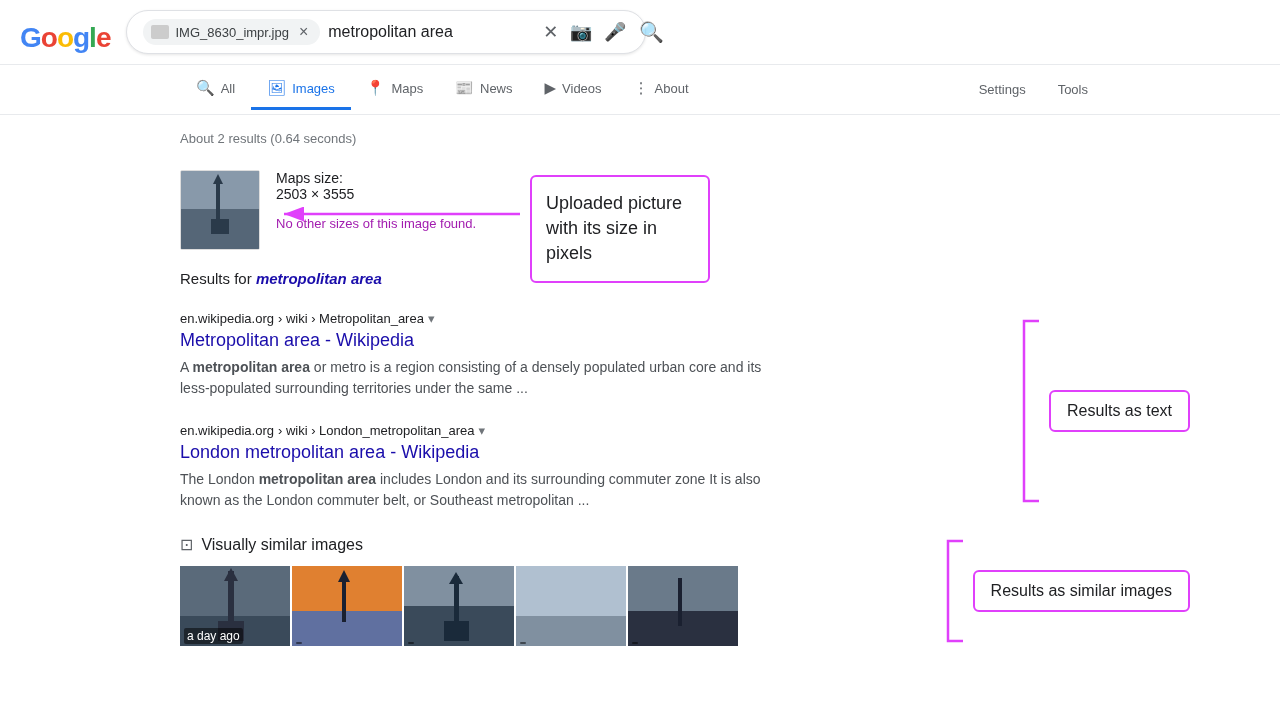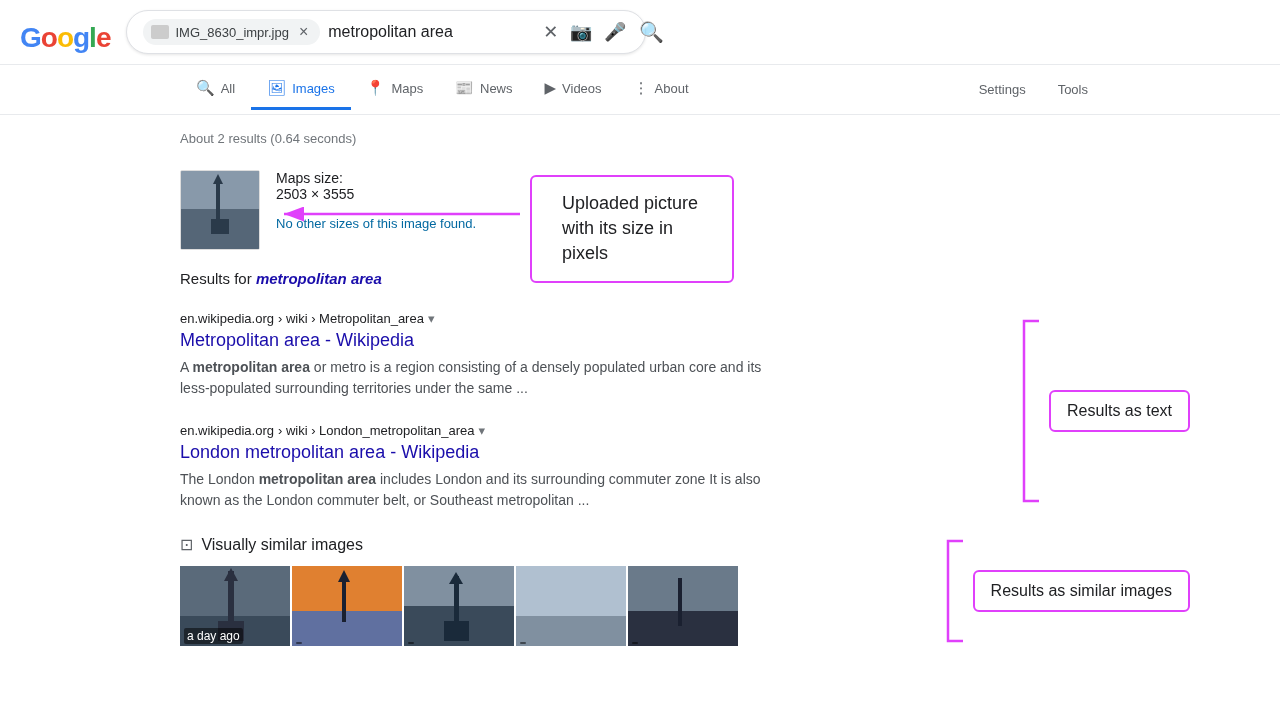--- a/index.html
+++ b/index.html
@@ -36,24 +36,24 @@
     .main { padding: 16px 0 0 180px; max-width: 900px; }
     .result-count { color: #70757a; font-size: 13px; margin-bottom: 24px; }
 
     
     .image-info-box { display: flex; gap: 16px; align-items: flex-start; margin-bottom: 20px; position: relative; }
     .thumb-img { width: 80px; height: 80px; background: linear-gradient(135deg, #b0b8c0 0%, #7a8a96 40%, #5a6a76 100%); border-radius: 2px; border: 1px solid #ddd; flex-shrink: 0; position: relative; overflow: hidden; }
     .thumb-img::before { content: ''; position: absolute; bottom: 0; left: 0; right: 0; height: 40px; background: linear-gradient(to bottom, rgba(90,100,110,0.3), rgba(60,70,80,0.7)); }
     .image-meta { display: flex; flex-direction: column; gap: 8px; }
     .image-size-label { font-size: 14px; color: #202124; }
     .image-size-label span { display: block; font-size: 14px; color: #202124; }
-    .no-other-sizes { font-size: 13px; color: #0369a1; margin-top: 6px; }
-
-    
-    .annotation-uploaded { position: absolute; left: 350px; top: 5px; border: 2px solid #e040fb; border-radius: 6px; padding: 14px 30px; background: #fff; font-size: 18px; font-weight: 400; color: #202124; line-height: 1.4; width: 204px; }
+    .no-other-sizes { font-size: 13px; color: #a21caf; margin-top: 6px; }
+
+    
+    .annotation-uploaded { position: absolute; left: 350px; top: 5px; border: 2px solid #e040fb; border-radius: 6px; padding: 14px 14px; background: #fff; font-size: 18px; font-weight: 400; color: #202124; line-height: 1.4; width: 180px; }
 
     
     .results-for { font-size: 15px; color: #202124; margin-bottom: 24px; }
     .results-for a { color: #1a0dab; text-decoration: none; font-weight: 600; font-style: italic; }
 
     
     .search-result { margin-bottom: 24px; }
     .result-source { display: flex; align-items: flex-end; gap: 4px; font-size: 13px; color: #202124; margin-bottom: 4px; }
     .result-source-text { color: #202124; }
     .result-dropdown { color: #70757a; cursor: pointer; }

